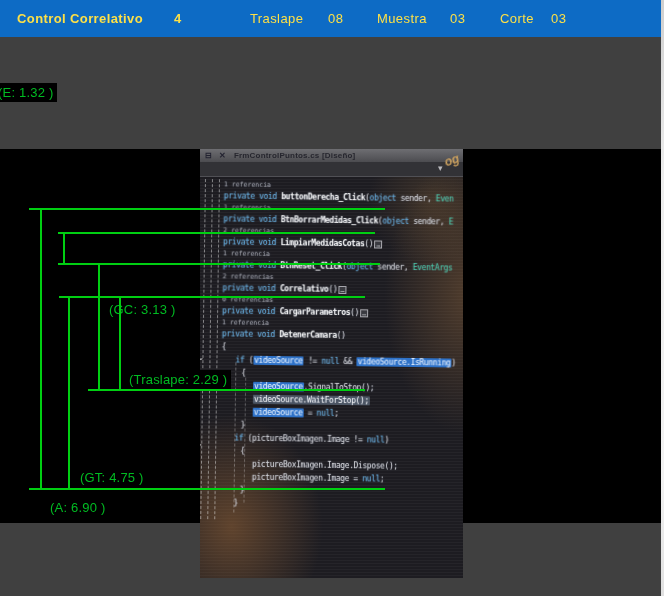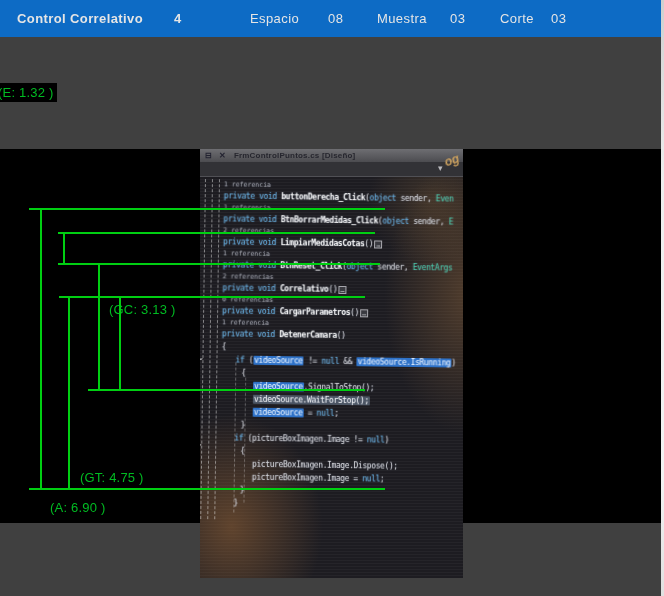--- a/index.html
+++ b/index.html
@@ -8,21 +8,21 @@
     position:relative; width:664px; height:596px; overflow:hidden;
     background:#404040;
     font-family:"Liberation Sans", sans-serif;
   }
 
   
   .header {
     position:absolute; left:0; top:0; width:664px; height:37px;
     background:#0d6bc5;
   }
-  .header span { position:absolute; top:11px; color:#e5e5e5; font-size:13px; letter-spacing:.4px; white-space:nowrap; }
+  .header span { position:absolute; top:11px; color:#fde047; font-size:13px; letter-spacing:.4px; white-space:nowrap; }
   .h-title { left:17px; font-weight:bold; }
   .h-num   { left:174px; font-weight:bold; }
   .h-f0l { left:250px; } .h-f0v { left:328px; }
   .h-f1l { left:369px;margin-left:8px; } .h-f1v { left:450px; }
   .h-f2l { left:500px; } .h-f2v { left:551px; }
 
   
   .camera-view {
     position:absolute; left:0; top:149px; width:661px; height:374px;
     background:#000000;
@@ -123,21 +123,21 @@
   }
 </style>
 </head>
 <body>
 
 <div id="app">
 
   <div class="header">
     <span class="h-title">Control Correlativo</span>
     <span class="h-num">4</span>
-    <span class="h-f0l">Espacio</span>
+    <span class="h-f0l">Traslape</span>
     <span class="h-f0v">08</span>
     <span class="h-f1l">Muestra</span>
     <span class="h-f1v">03</span>
     <span class="h-f2l">Corte</span>
     <span class="h-f2v">03</span>
   </div>
 
   <div class="camera-view">
     <div class="photo">
       <div class="vs-tabbar">
@@ -199,18 +199,19 @@
     <div class="hline h5"></div>
     <div class="hline h6"></div>
     <div class="vline v1"></div>
     <div class="vline v2"></div>
     <div class="vline v3"></div>
     <div class="vline v4"></div>
     <div class="vline v5"></div>
 
     <div class="mlabel lbl-e">(E: 1.32 )</div>
     <div class="mlabel lbl-gc">(GC: 3.13 )</div>
+    <div class="mlabel lbl-tr">(Traslape: 2.29 )</div>
     <div class="mlabel lbl-gt">(GT: 4.75 )</div>
     <div class="mlabel lbl-a">(A: 6.90 )</div>
   </div>
 
   <div class="right-strip"></div>
 </div>
 
 </body></html>

